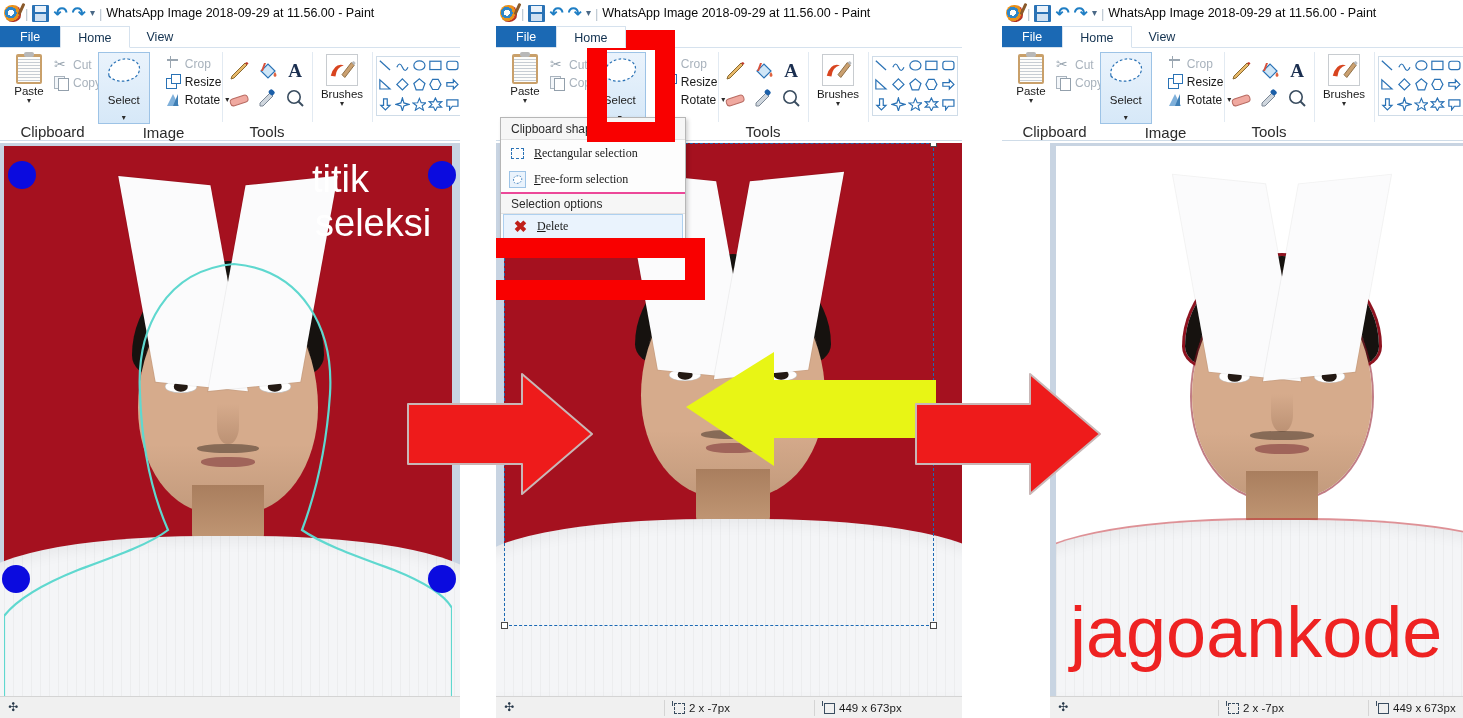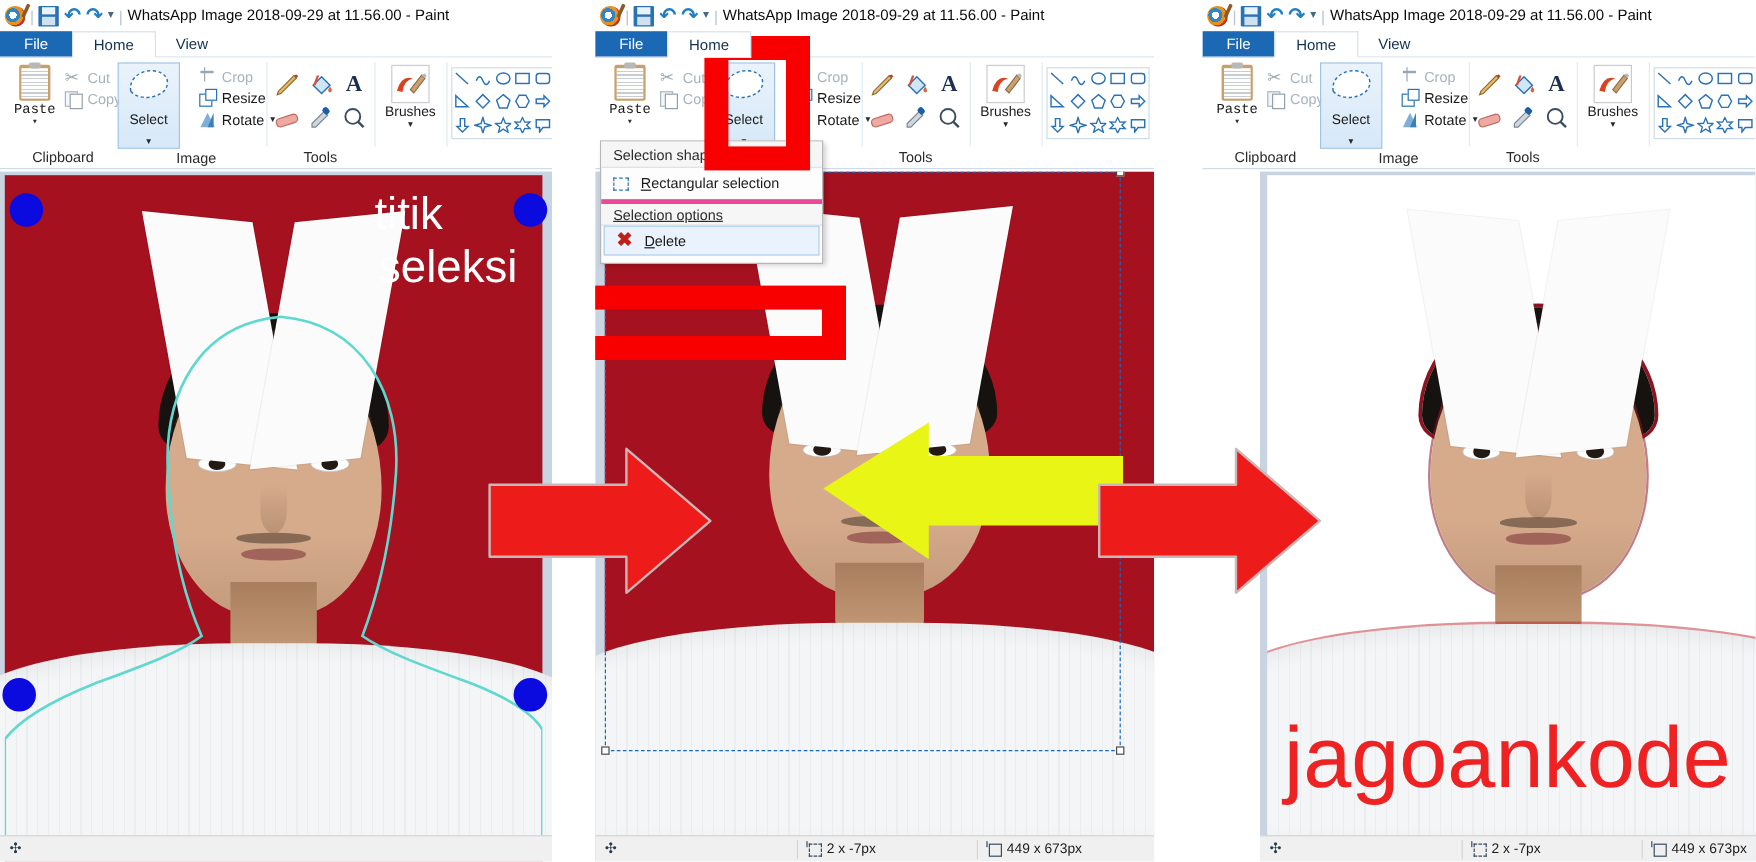--- a/index.html
+++ b/index.html
@@ -48,24 +48,24 @@
   .tab.file { background:#1b69b4; color:#ffffff; padding:0 20px; }
   .tab.active { background:#ffffff; border:1px solid #d6e2ee; border-bottom-color:#ffffff; z-index:2; }
 
   
   .ribbon { position:relative; height:93px; background:#ffffff; display:flex; align-items:stretch;
             border-bottom:1px solid #cfdce8; }
   .group { position:relative; display:flex; flex-direction:column; align-items:center;
            padding:2px 4px 0 4px; }
   .group + .group::before { content:""; position:absolute; left:0; top:4px; bottom:18px; width:1px; background:#e2eaf2; }
   .group-body { flex:1; display:flex; align-items:flex-start; padding-top:2px; }
-  .group-label { font-size:12px; color:#2b2b2b; height:17px; line-height:17px; }
-
-  
-  .paste-btn { width:50px; display:flex; flex-direction:column; align-items:center; padding-top:2px;font-family:Liberation Mono, monospace; }
+  .group-label { font-size:15px; color:#2b2b2b; height:17px; line-height:17px; }
+
+  
+  .paste-btn { width:50px; display:flex; flex-direction:column; align-items:center; padding-top:2px; }
   .clipboard-glyph { width:26px; height:30px; position:relative; }
   .clipboard-glyph .board { position:absolute; inset:0; background:#c9a06a; border-radius:2px; }
   .clipboard-glyph .paper { position:absolute; left:2px; top:3px; right:2px; bottom:2px; background:#fdfdfb;
      background-image: repeating-linear-gradient(#fdfdfb 0 2px, #c7cdd3 2px 3px); }
   .clipboard-glyph .clip { position:absolute; left:8px; top:-2px; width:10px; height:5px; background:#b8b8b8; border-radius:2px; }
   .paste-label { font-size:11.5px; color:#1a1a1a; margin-top:1px; }
   .mini-caret { font-size:8px; color:#2b2b2b; line-height:7px; }
   .cc-col { display:flex; flex-direction:column; gap:3px; padding-top:5px; }
   .cc-item { display:flex; align-items:center; gap:4px; font-size:12px; color:#a8b2bc; }
   .cc-ico { width:15px; height:15px; position:relative; flex:none; }
@@ -175,21 +175,21 @@
 
   
   .red-arrow, .yellow-arrow { position:absolute; }
   .redbox { position:absolute; border:20px solid #f90000; background:transparent; }
 
   
   .menu { position:absolute; background:#fdfdfd; border:1px solid #b6b6b6; box-shadow:2px 2px 4px rgba(0,0,0,.18);
           font-size:12px; color:#1a1a1a; }
   .menu-header { height:22px; display:flex; align-items:center; padding-left:10px; font-size:12px;
                  color:#2b2b2b; background:#f6f6f6; border-bottom:1px solid #e2e2e2; }
-  .menu-item { height:26px; display:flex; align-items:center; gap:8px; padding-left:8px; }
+  .menu-item { height:26px; display:flex; align-items:center; gap:8px; padding-left:8px;font-family:Liberation Serif, serif; }
   .menu-item.sel { background:#eaf3fd; border:1px solid #aed0ef; margin:0 2px; height:25px; }
   .mi-ico { width:17px; height:17px; position:relative; flex:none; }
   .mi-ico.rect::before { content:""; position:absolute; left:2px; top:3px; right:2px; bottom:3px;
       border:1.5px dashed #2a72b5; }
   .mi-ico.free { border:1px solid #9dc3e6; background:#eaf3fc; }
   .mi-ico.free svg { position:absolute; inset:1px; }
   .mi-ico.all::before { content:""; position:absolute; left:1px; top:2px; right:1px; bottom:2px; border:1.5px dashed #2a72b5; }
   .mi-ico.all::after { content:""; position:absolute; left:4px; top:5px; right:4px; bottom:5px; background:#9ec8ec; }
   .mi-ico.xred { color:#c0201a; font-size:16px; line-height:17px; font-weight:bold; text-align:center; }
   .mi-label u { text-decoration: underline; }
@@ -739,26 +739,34 @@
           <span>2 x -7px</span>
         </div>
         <div class="sb-cell" style="flex:1">
           <span class="sb-ico ico-imgdim"></span>
           <span>449 x 673px</span>
         </div>
       </div>
     </div>
 
     <div class="menu" style="left:4px; top:117px; width:186px;">
-      <div class="menu-header">Selection shapes</div>
+      <div class="menu-header">Clipboard shapes</div>
       <div class="menu-item">
         <span class="mi-ico rect"></span>
         <span class="mi-label"><u>R</u>ectangular selection</span>
       </div>
-      <div class="menu-header" style="border-top:4px solid #ec4899;text-decoration:underline;">Selection options</div>
+      <div class="menu-item">
+        <span class="mi-ico free">
+          <svg viewBox="0 0 15 15">
+              <path d="M3 9 C2 4,7 2,11 4 C14 6,12 12,7 12 C4 12,3.5 11,3 9 Z" fill="#fff" stroke="#2a72b5" stroke-width="1" stroke-dasharray="2 1.6"></path>
+            </svg>
+        </span>
+        <span class="mi-label"><u>F</u>ree-form selection</span>
+      </div>
+      <div class="menu-header" style="border-top:2px solid #ec4899;">Selection options</div>
       <div class="menu-item sel">
         <span class="mi-ico xred">✖</span>
         <span class="mi-label"><u>D</u>elete</span>
       </div>
       <div style="height:6px"></div>
     </div>
 
     <div class="redbox" style="left:91px; top:30px; width:88px; height:112px;"></div>
 
     <div class="redbox" style="left:-24px; top:238px; width:233px; height:62px;"></div>

